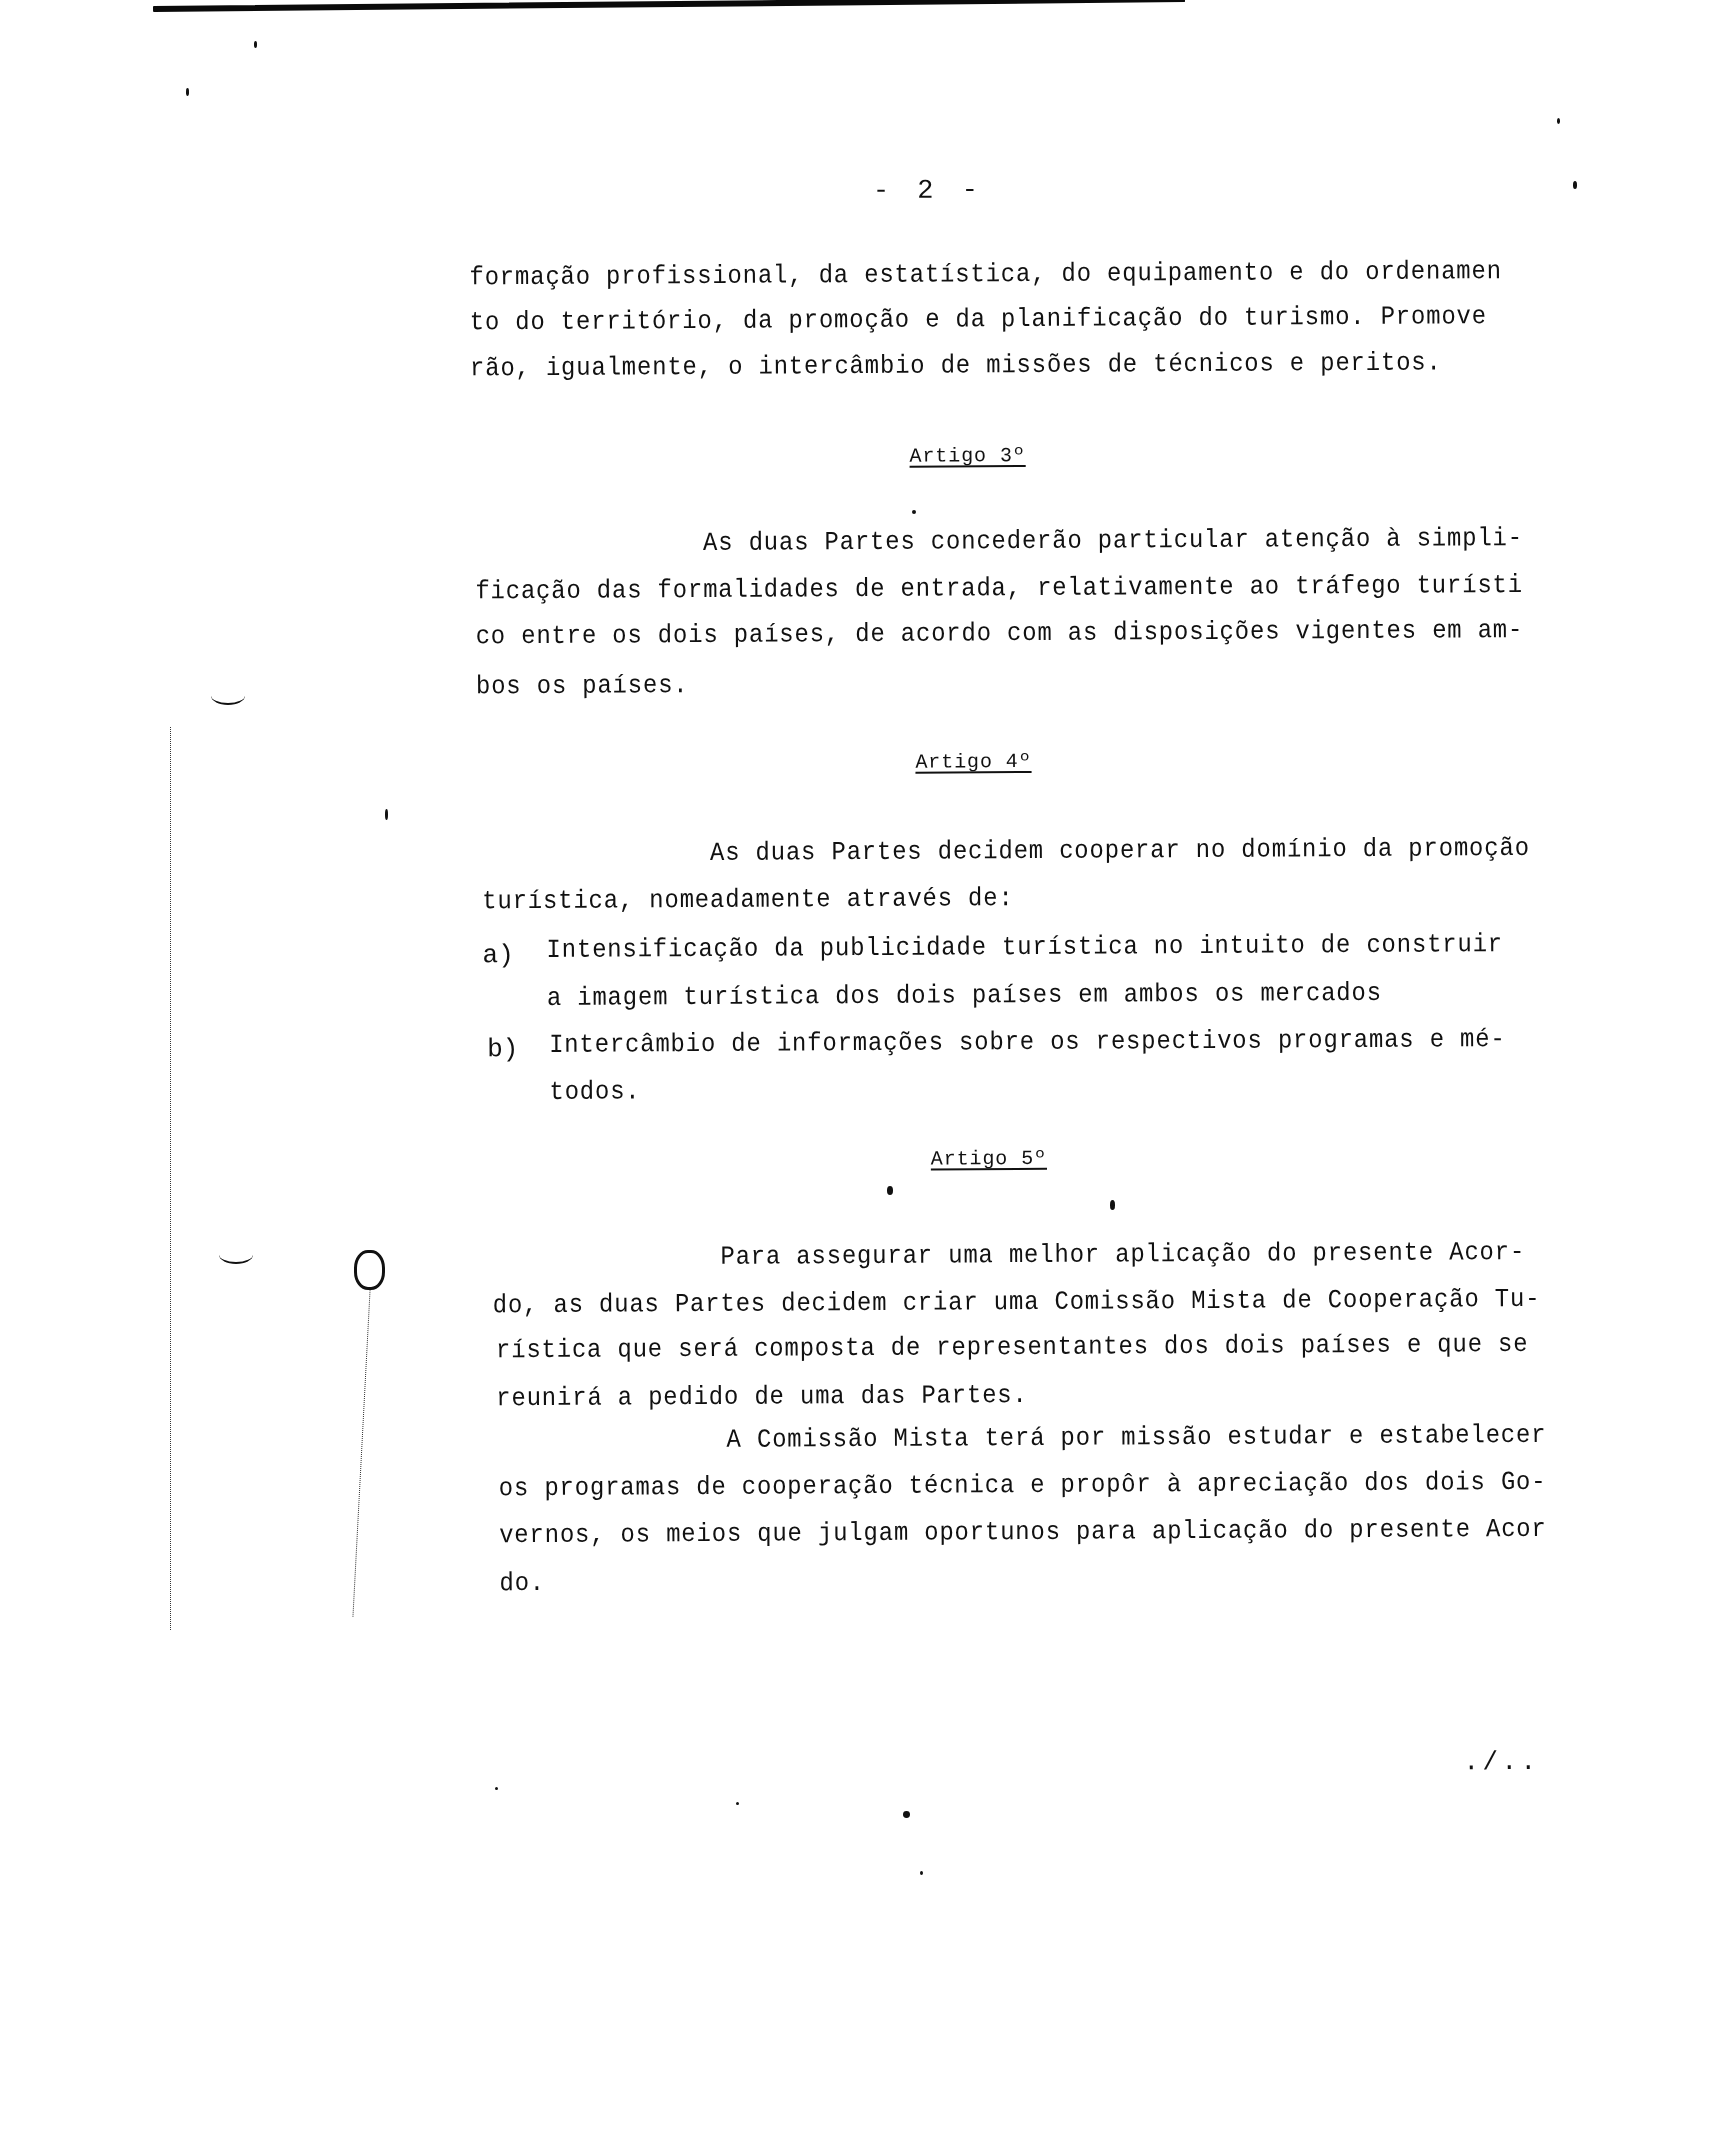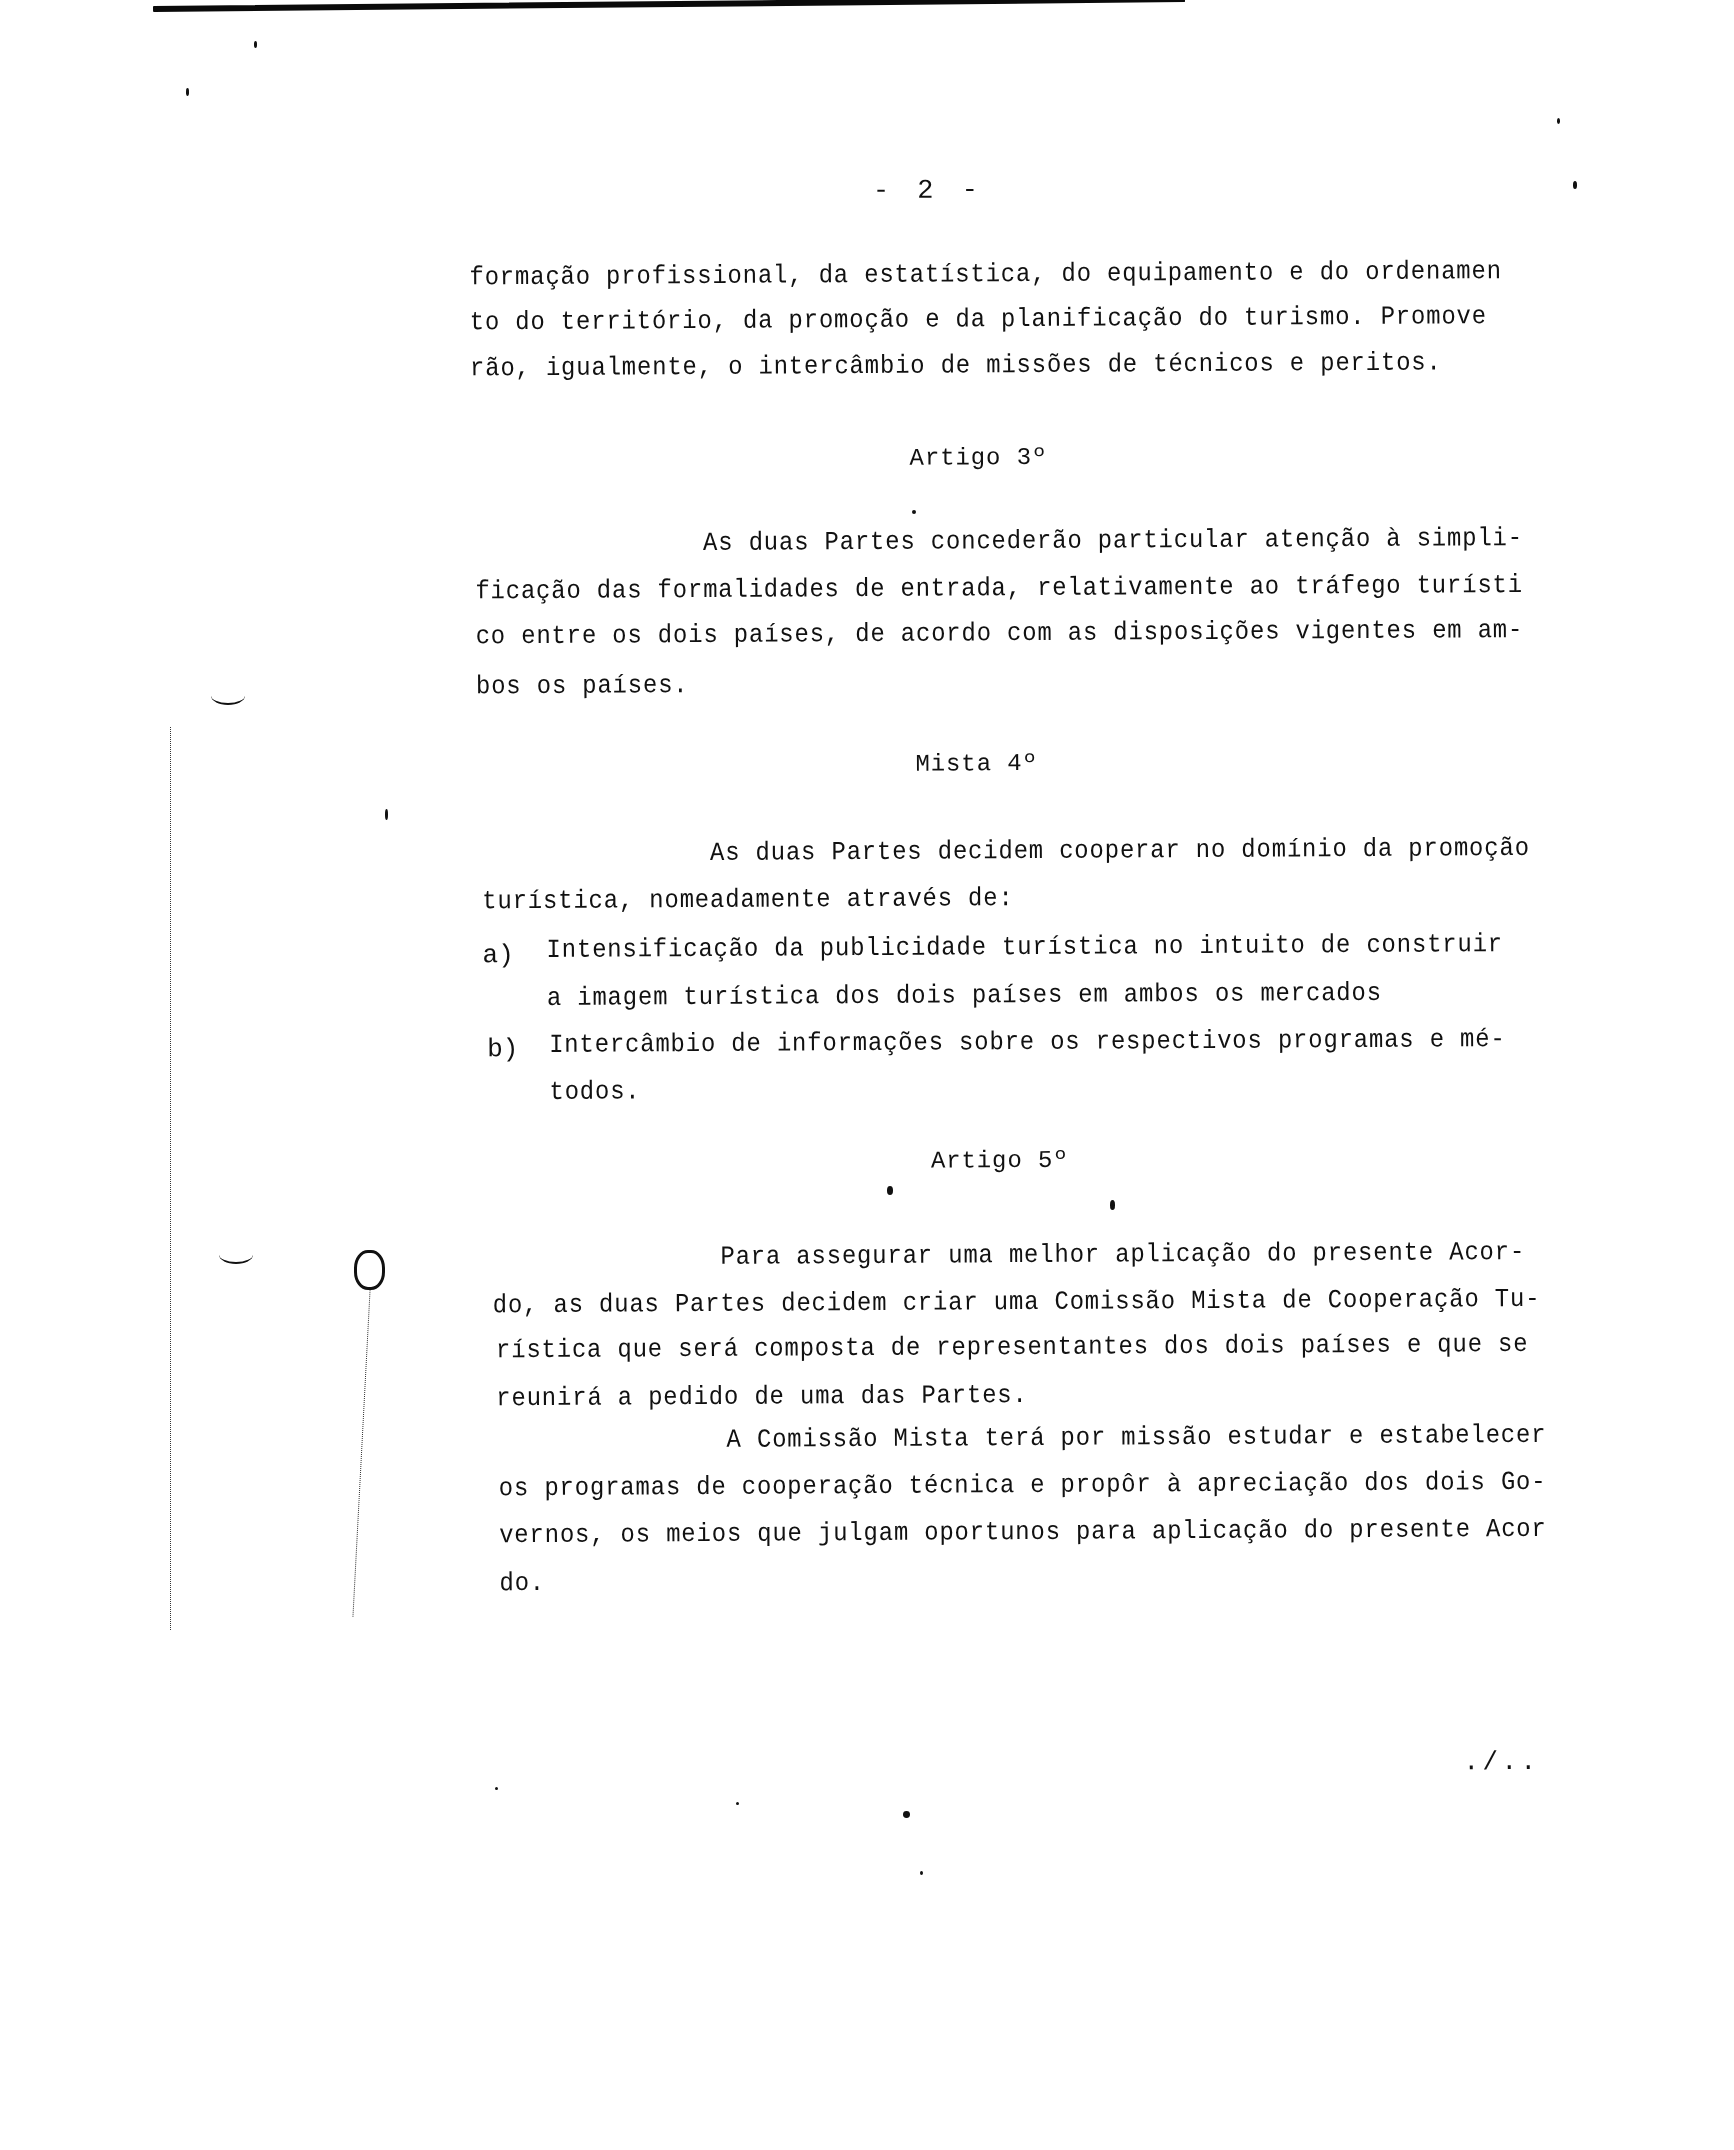--- a/index.html
+++ b/index.html
@@ -46,21 +46,22 @@
     }
     .page-number {
       position: absolute;
       left: 877px;
       top: 176px;
       font-size: 27px;
       letter-spacing: 6px;
     }
     .heading {
       position: absolute;
-      font-size: 24px;
+      font-size: 20px;
+      text-decoration: underline;
       text-decoration-thickness: 1.7px;
       text-underline-offset: 4.3px;
       letter-spacing: 0.9px;
     }
     .list-marker {
       position: absolute;
       font-size: 26px;
     }
     .continuation {
       position: absolute;
@@ -106,21 +107,21 @@
   <div class="line" style="left:473px; top:260px;">formação profissional, da estatística, do equipamento e do ordenamen</div>
   <div class="line" style="left:473px; top:305px;">to do território, da promoção e da planificação do turismo. Promove</div>
   <div class="line" style="left:473px; top:351px;">rão, igualmente, o intercâmbio de missões de técnicos e peritos.</div>
 
   <div class="heading" style="left:912px; top:445px;">Artigo 3º</div>
   <div class="line" style="left:705px; top:527px;">As duas Partes concederão particular atenção à simpli-</div>
   <div class="line" style="left:477px; top:574px;">ficação das formalidades de entrada, relativamente ao tráfego turísti</div>
   <div class="line" style="left:477px; top:619px;">co entre os dois países, de acordo com as disposições vigentes em am-</div>
   <div class="line" style="left:477px; top:669px;">bos os países.</div>
 
-  <div class="heading" style="left:916px; top:751px;">Mista 4º</div>
+  <div class="heading" style="left:916px; top:751px;">Artigo 4º</div>
   <div class="line" style="left:710px; top:837px;">As duas Partes decidem cooperar no domínio da promoção</div>
   <div class="line" style="left:482px; top:884px;">turística, nomeadamente através de:</div>
 
   <div class="list-marker" style="left:482px; top:938px;">a)</div>
   <div class="line" style="left:546px; top:933px;">Intensificação da publicidade turística no intuito de construir</div>
   <div class="line" style="left:546px; top:981px;">a imagem turística dos dois países em ambos os mercados</div>
 
   <div class="list-marker" style="left:486px; top:1032px;">b)</div>
   <div class="line" style="left:548px; top:1028px;">Intercâmbio de informações sobre os respectivos programas e mé-</div>
   <div class="line" style="left:548px; top:1075px;">todos.</div>

